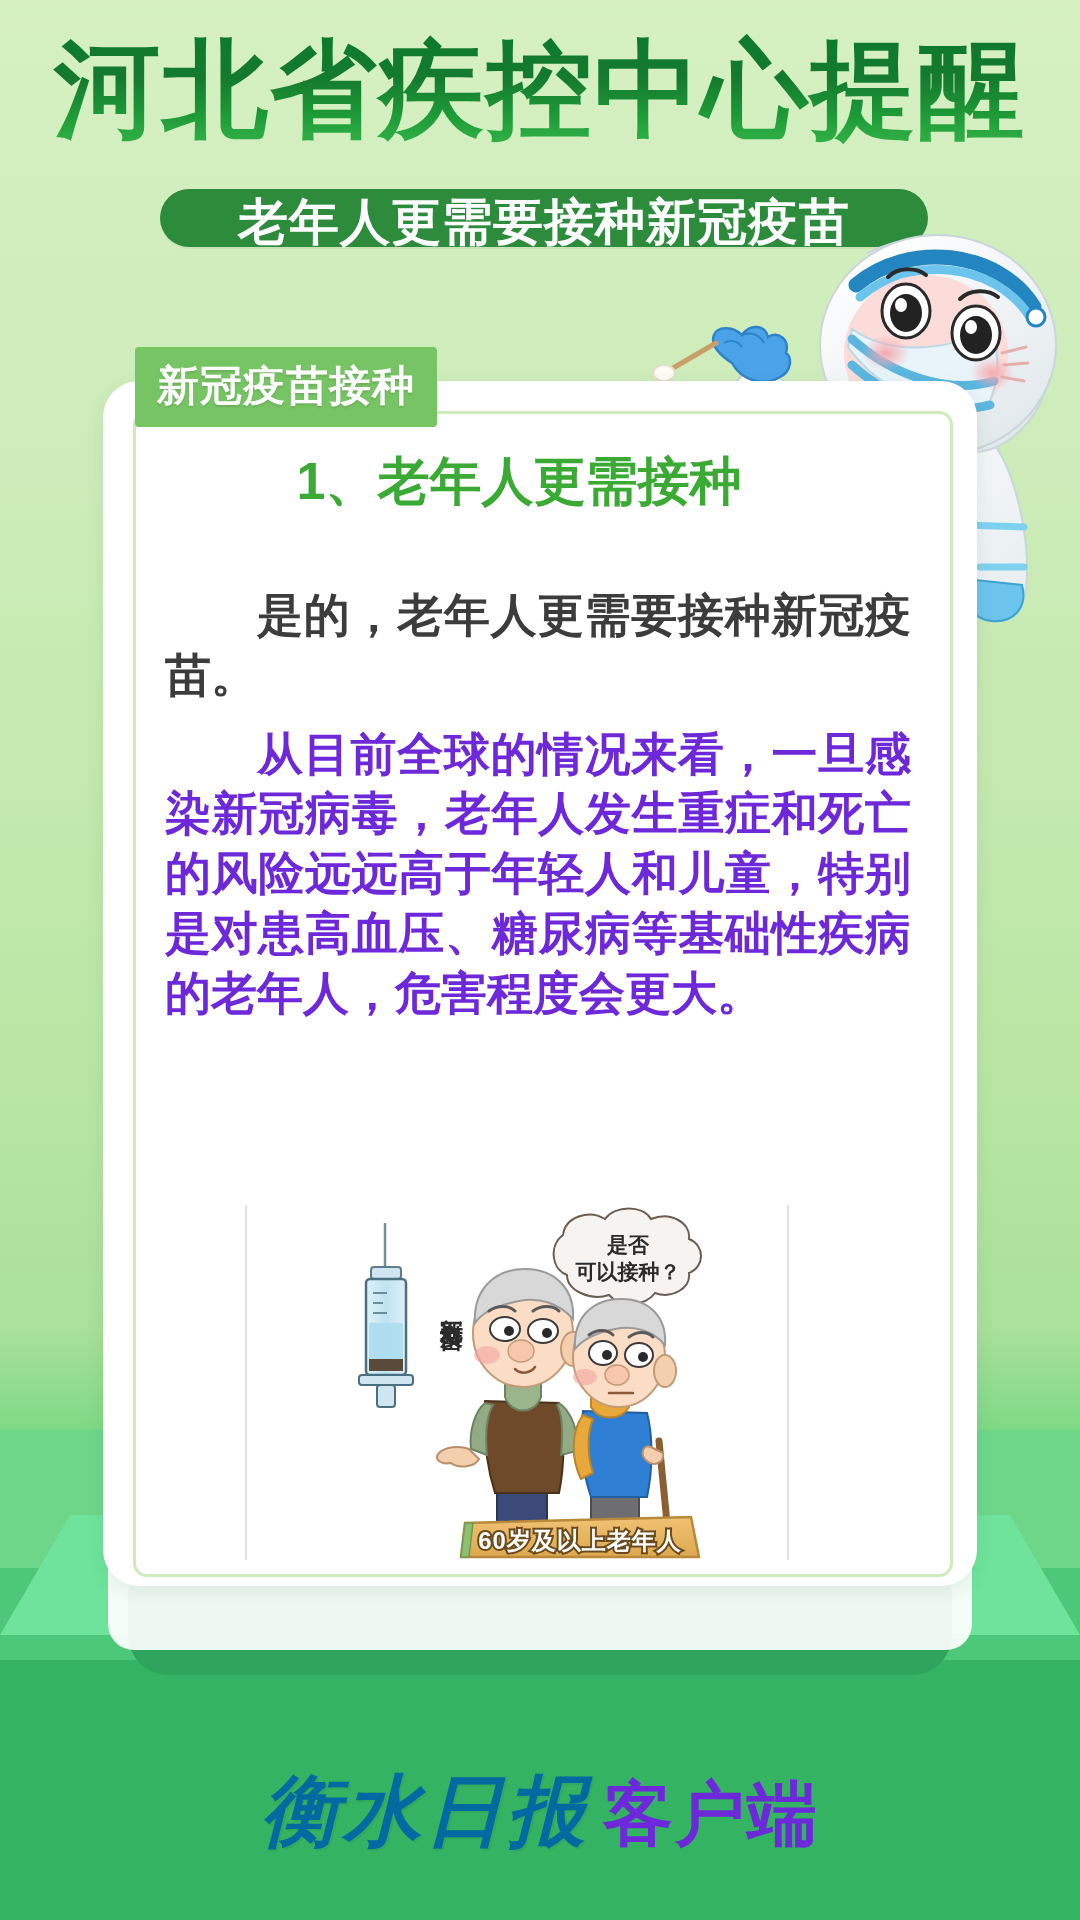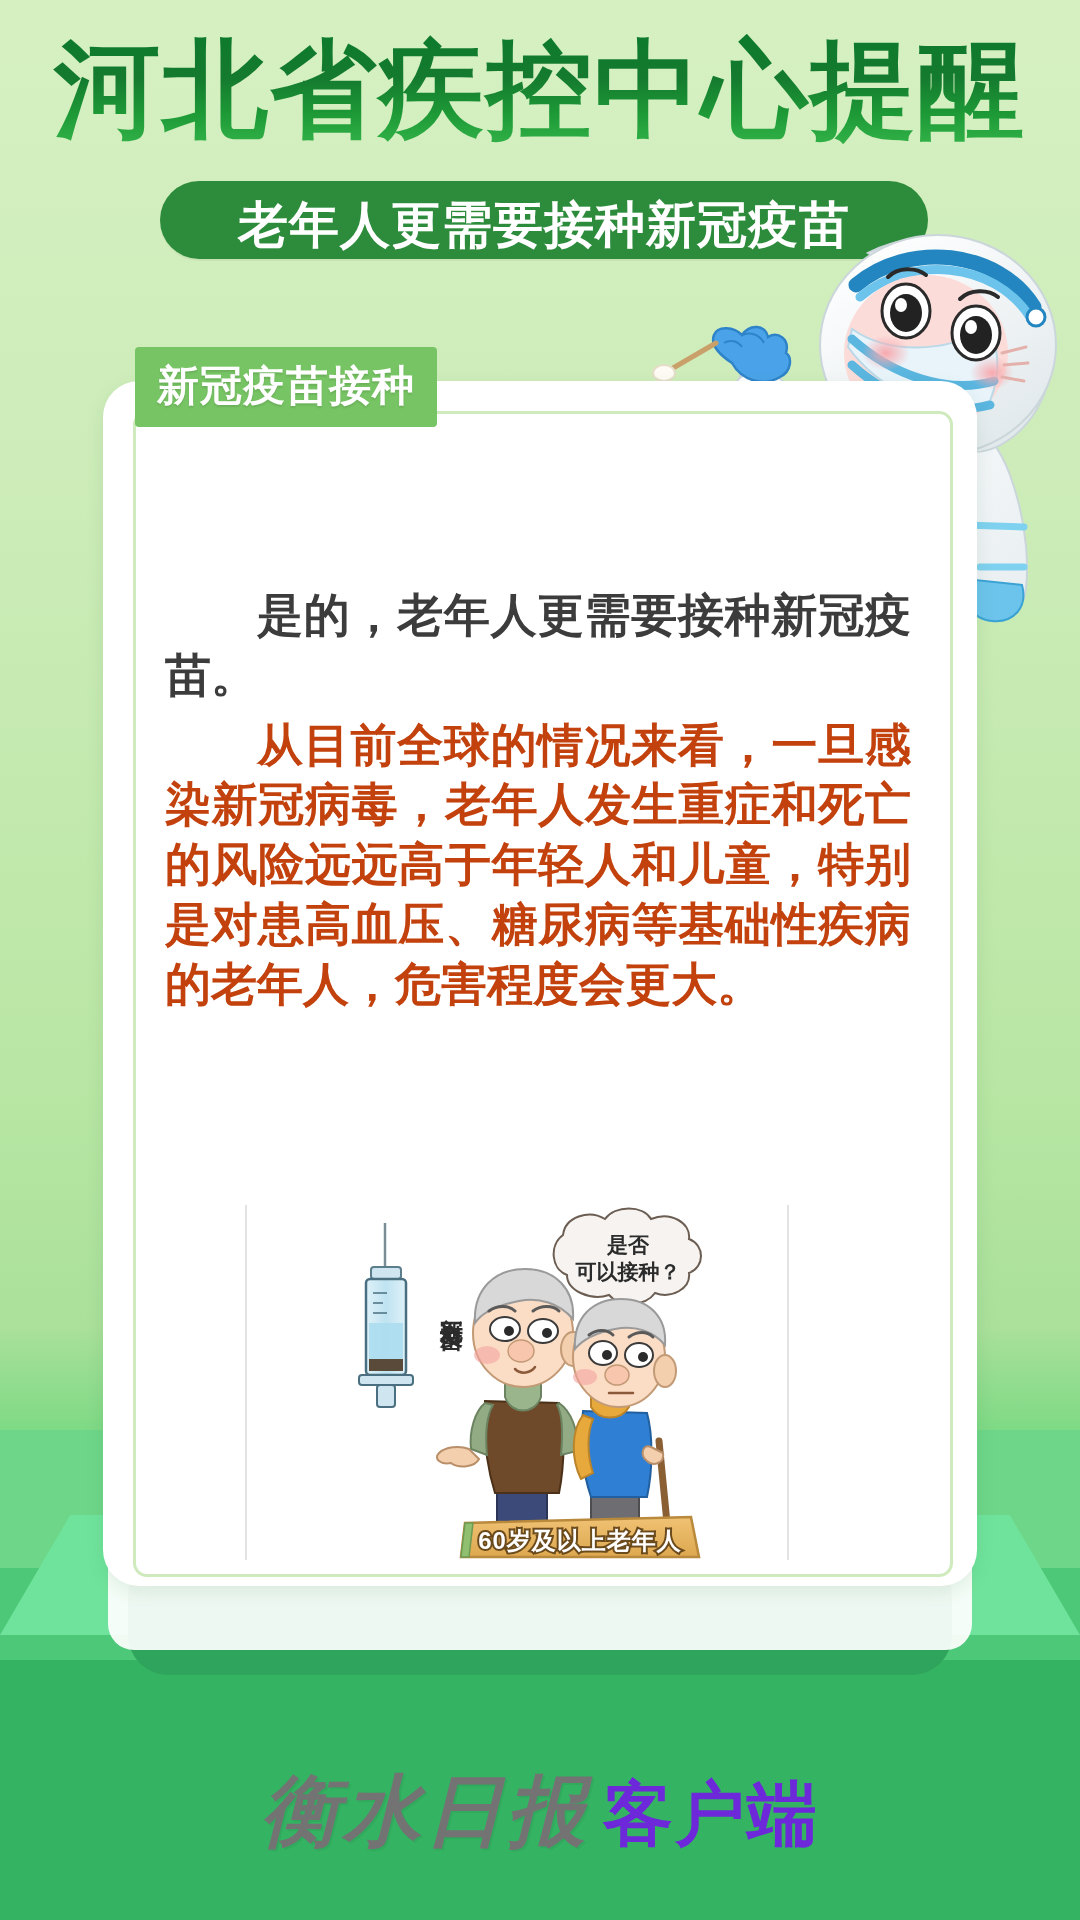--- a/index.html
+++ b/index.html
@@ -49,23 +49,23 @@
     position:absolute;left:0;top:34px;width:1080px;text-align:center;
     font-size:106px;line-height:1.08;font-weight:bold;letter-spacing:2px;
     font-family:"Liberation Serif","DejaVu Serif",serif;
     background:linear-gradient(180deg,#0d7a2c 0%,#147a2e 38%,#1e9b37 72%,#35b44a 100%);
     -webkit-background-clip:text;background-clip:text;color:transparent;
     -webkit-text-fill-color:transparent;
     white-space:nowrap;
   }
   
   .subtitle-pill{
-    position:absolute;left:160px;top:181px;width:768px;height:78px;
+    position:absolute;left:160px;top:189px;width:768px;height:58px;
     background:#2d8c3c;border-radius:39px;
-    display:flex;align-items:flex-end;justify-content:center;
+    display:flex;align-items:flex-start;justify-content:center;
     box-shadow:0 2px 0 rgba(0,0,0,0.04);
   }
   .subtitle-pill span{
     color:#ffffff;font-size:50px;font-weight:bold;letter-spacing:1px;
     white-space:nowrap;
   }
 
   
   .card-shadow-3{
     position:absolute;left:128px;top:1555px;width:824px;height:120px;
@@ -109,37 +109,37 @@
   
   .body-wrap{
     position:absolute;left:165px;top:586px;width:746px;
   }
   .para{
     font-size:46px;line-height:1.30;font-weight:bold;
     text-indent:2em;text-align:justify;text-justify:inter-character;
     letter-spacing:0px;margin:0;
   }
   .para.p1{color:#3c3c3c;}
-  .para.p2{color:#c2410c;margin-top:10px;}
+  .para.p2{color:#6d28d9;margin-top:19px;}
 
   
   .illus{
     position:absolute;left:245px;top:1205px;width:540px;height:355px;
     background:#a3a3a3;border-left:2px solid #e2e2e2;border-right:2px solid #e2e2e2;
     overflow:hidden;
   }
 
   
   .footer{
     position:absolute;left:0;top:1760px;width:1080px;text-align:center;
     white-space:nowrap;
   }
   .footer .brand{
     font-family:"Liberation Serif","DejaVu Serif",serif;
-    font-size:78px;font-weight:bold;color:#737373;
+    font-size:78px;font-weight:bold;color:#0369a1;
     font-style:italic;letter-spacing:4px;
     text-shadow:2px 2px 0 rgba(0,0,0,.05);
   }
   .footer .app{
     font-size:70px;font-weight:bold;color:#6d28d9;letter-spacing:2px;
     margin-left:14px;
   }
 </style>
 </head>
 <body>
@@ -243,20 +243,21 @@
   <div class="card-shadow-2"></div>
 
   <div class="card-outer"></div>
   <div class="card-inner"></div>
 
   <div class="section-tag">
     <span>新冠疫苗接种</span>
   </div>
 
   <div class="question">
+    <span class="q-line l1">1、老年人更需接种</span>
   </div>
 
   <div class="body-wrap">
     <p class="para p1">是的，老年人更需要接种新冠疫苗。</p>
     <p class="para p2">从目前全球的情况来看，一旦感染新冠病毒，老年人发生重症和死亡的风险远远高于年轻人和儿童，特别是对患高血压、糖尿病等基础性疾病的老年人，危害程度会更大。</p>
   </div>
 
   <div class="illus">
     <svg viewBox="0 0 540 355" width="540" height="355" xmlns="http://www.w3.org/2000/svg">
       <defs>

